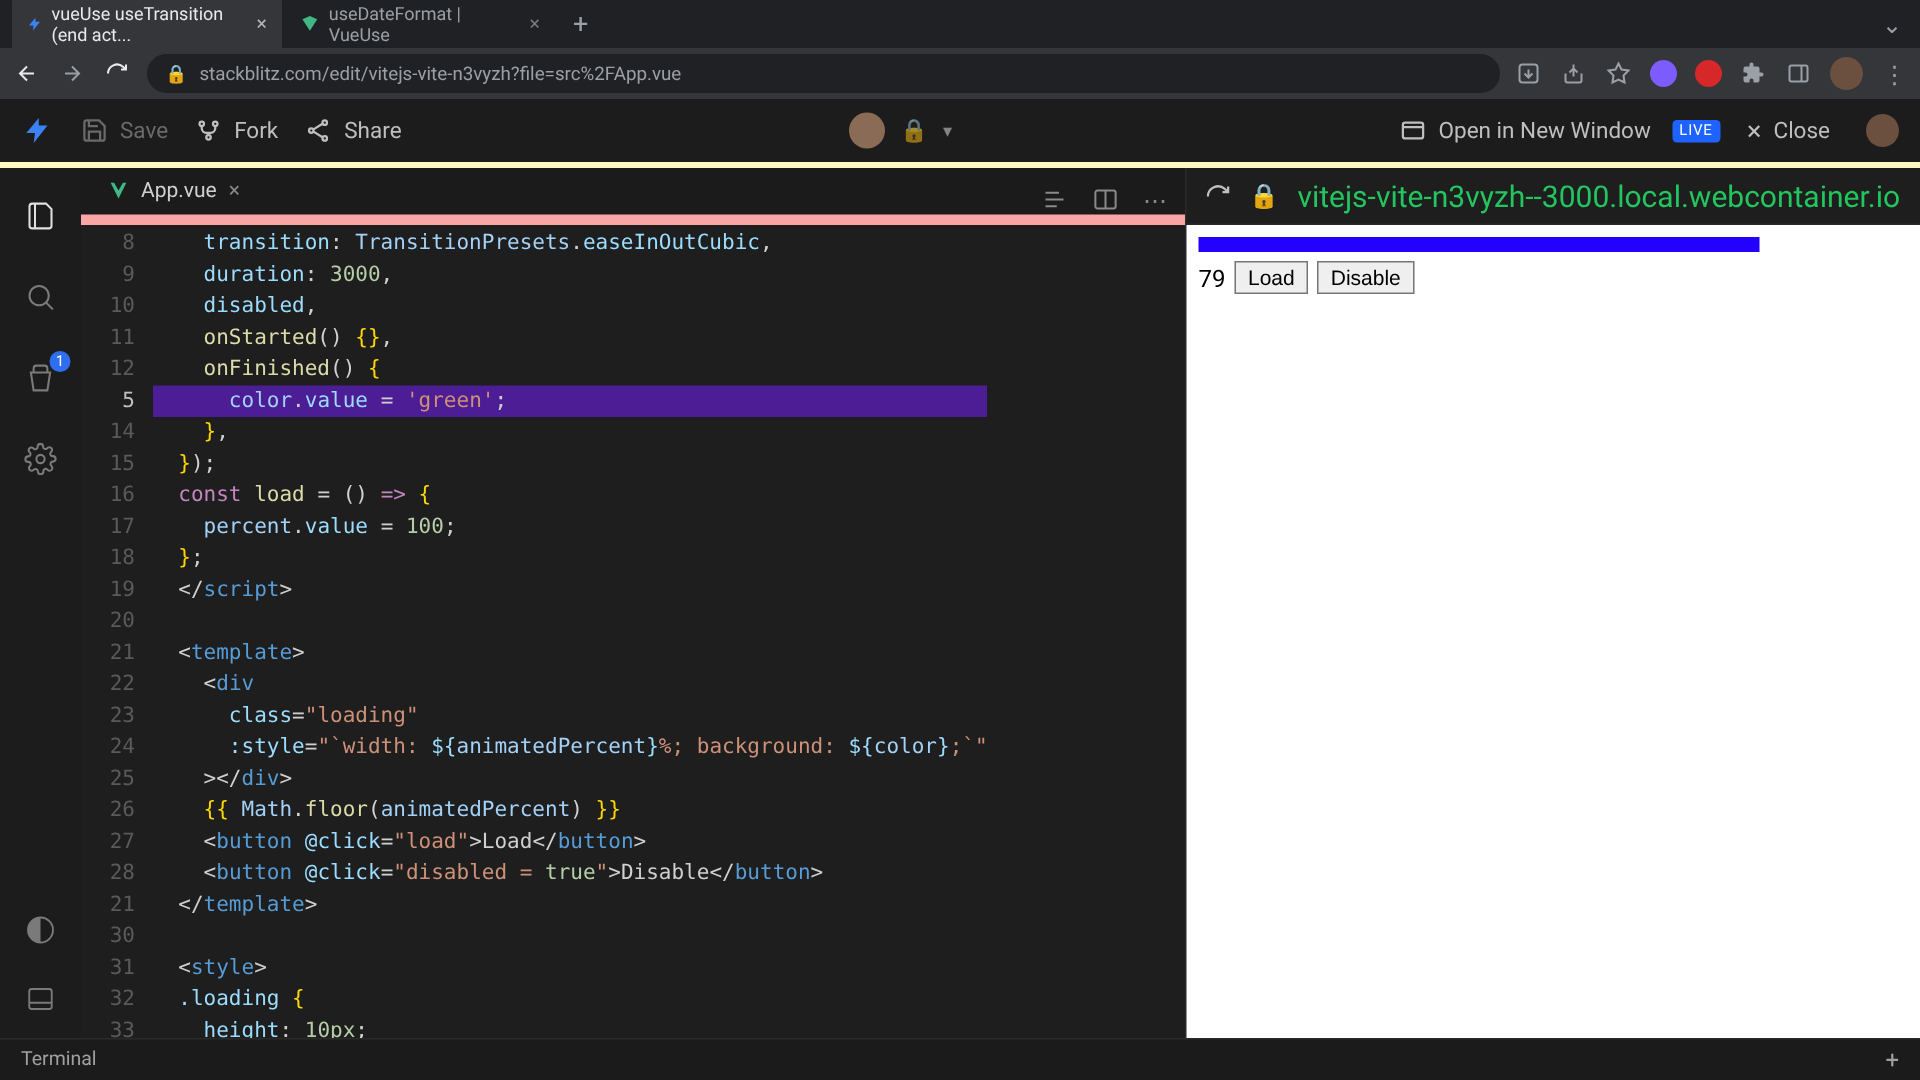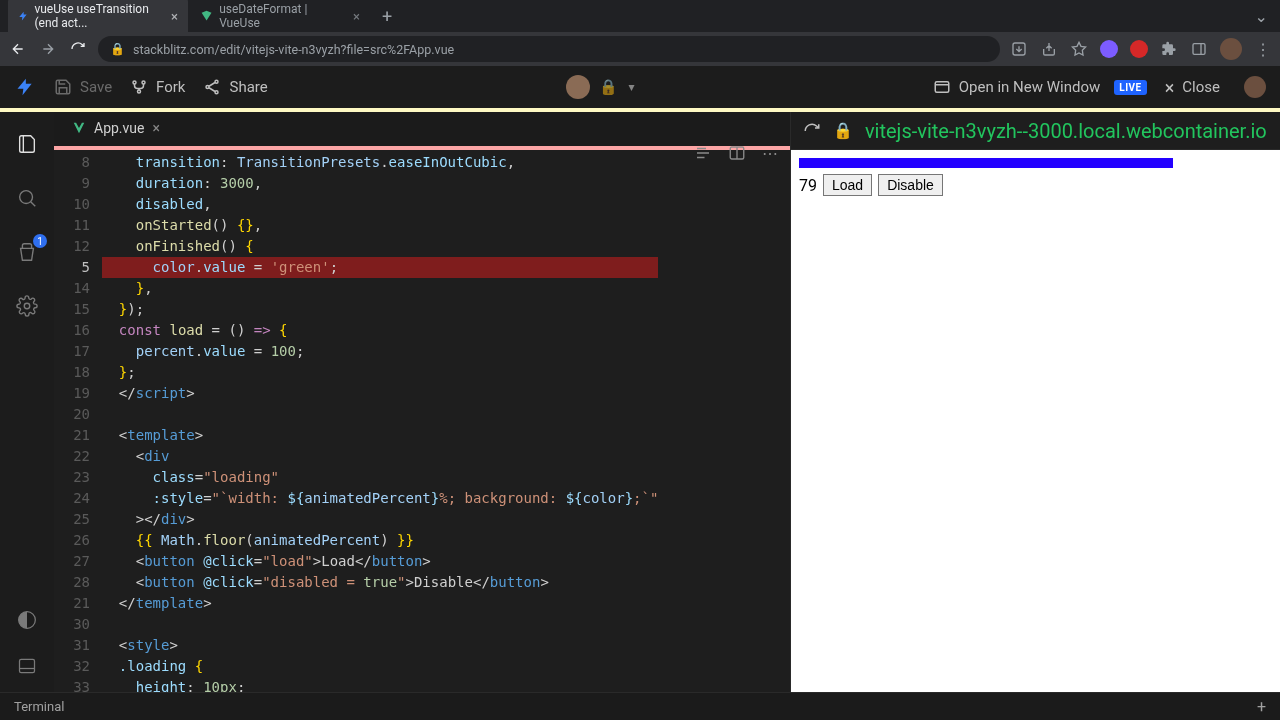--- a/index.html
+++ b/index.html
@@ -28,43 +28,43 @@
 .app-top { height: 46px; background: #1c1c1c; display: flex; align-items: center; padding: 0 14px; gap: 18px; border-bottom: 4px solid #fef9c3; }
 .bolt { width: 22px; height: 22px; display: flex; align-items: center; justify-content: center; color: #3b82f6; }
 .bolt svg { width: 20px; height: 20px; }
 .top-btn { display: flex; align-items: center; gap: 8px; color: #bfbfbf; font-size: 15px; }
 .top-btn.dim { color: #6a6a6a; }
 .top-ic { width: 18px; height: 18px; }
 .proj-title { margin: 0 auto; display: flex; align-items: center; gap: 10px; color: #c9c9c9; font-size: 15px; }
 .proj-title .avatar-sm { width: 24px; height: 24px; border-radius: 50%; background: #8a6b55; }
 .proj-title .lockic { opacity: .6; }
 .proj-title .chev { opacity: .6; font-size: 12px; }
-.live-badge { background: #1e63ff; color: #fff; font-size: 10px; font-weight: 700; padding: 2px 5px; border-radius: 3px; margin-left: 6px; letter-spacing: .5px; }
+.live-badge { background: #1e63ff; color: #fff; font-size: 10px; font-weight: 400; padding: 2px 5px; border-radius: 3px; margin-left: 6px; letter-spacing: .5px; }
 
 
 .main { display: flex; height: calc(720px - 32px - 34px - 46px - 28px); }
 .activity-bar { width: 54px; background: #1c1c1c; display: flex; flex-direction: column; align-items: center; padding-top: 20px; gap: 30px; position: relative; }
 .act-ic { width: 24px; height: 24px; color: #7a7a7a; display: flex; align-items: center; justify-content: center; position: relative; }
 .act-ic.active { color: #e0e0e0; }
 .badge-num { position: absolute; top: -6px; right: -8px; background: #2f6fef; color: #fff; font-size: 10px; width: 14px; height: 14px; border-radius: 50%; display: flex; align-items: center; justify-content: center; }
 .act-bottom { margin-top: auto; margin-bottom: 14px; display: flex; flex-direction: column; gap: 22px; align-items: center; }
 
 
 .editor-wrap { flex: 1; display: flex; flex-direction: column; background: #1e1e1e; min-width: 0; }
-.file-tabs { height: 38px; display: flex; align-items: flex-start; padding-left: 8px; background: #1b1b1b; border-bottom: 4px solid #fca5a5; flex-direction: column; }
+.file-tabs { height: 38px; display: flex; align-items: flex-end; padding-left: 8px; background: #1b1b1b; border-bottom: 7px solid #fca5a5; }
 .file-tab { display: flex; align-items: center; gap: 8px; padding: 8px 10px; color: #d0d0d0; font-size: 14px; }
 .vue-ico { color: #41b883; }
 .file-tabs .tools { margin-left: auto; display: flex; gap: 16px; padding-right: 12px; color: #8a8a8a; }
 .code-area { flex: 1; display: flex; font-family: "SF Mono", Menlo, Consolas, monospace; font-size: 14px; line-height: 21px; overflow: hidden; }
 .gutter { width: 48px; text-align: right; color: #5a5a5a; padding-right: 12px; padding-top: 2px; user-select: none; }
 .gutter .ln { height: 21px; }
 .gutter .ln.hl { color: #c0c0c0; }
 .code { padding-top: 2px; white-space: pre; color: #d0d0d0; position: relative; }
 .code .row { height: 21px; }
-.code .row.hl { background: #7f1d1d; }
+.code .row.hl { background: #4c1d95; }
 .tok-kw { color: #c586c0; }
 .tok-var { color: #a3d1f7; }
 .tok-prop { color: #9cdcfe; }
 .tok-fn { color: #dcdcaa; }
 .tok-str { color: #ce9178; }
 .tok-punc { color: #d0d0d0; }
 .tok-tag { color: #569cd6; }
 .tok-attr { color: #9cdcfe; }
 .tok-num { color: #b5cea8; }
 .tok-tpl { color: #ce9178; }

